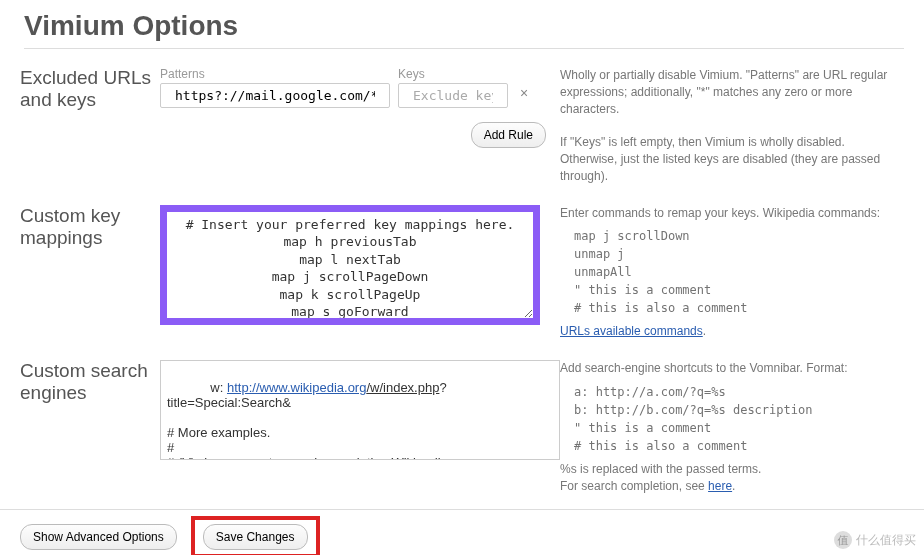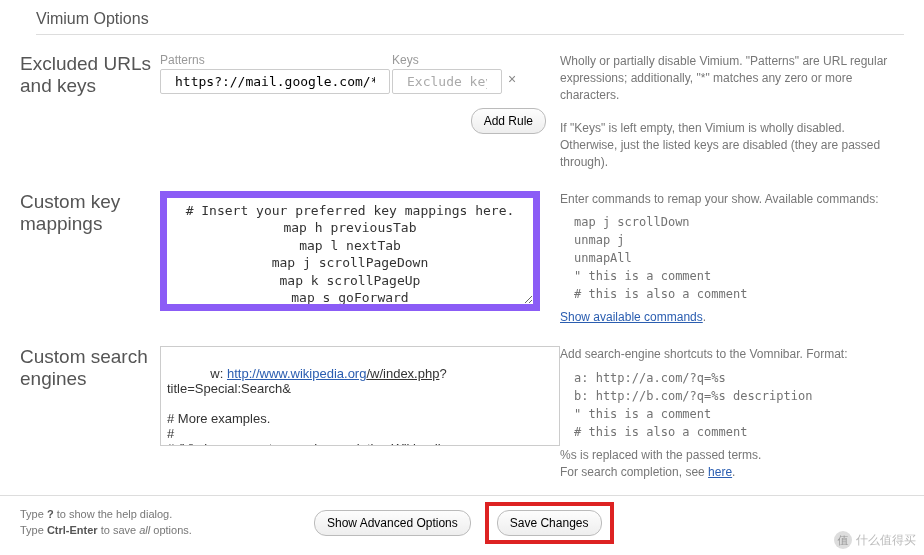--- a/index.html
+++ b/index.html
@@ -11,24 +11,24 @@
     background: #fff;
     width: 924px;
     height: 555px;
     overflow: hidden;
     position: relative;
   }
   .page {
     padding: 10px 20px 0 20px;
   }
   h1 {
-    font-size: 16px;
-    font-weight: normal;
+    font-size: 28px;
+    font-weight: bold;
     color: #555;
-    margin: 0 0 8px 16px;
+    margin: 0 0 8px 4px;
     padding-bottom: 6px;
     border-bottom: 1px solid #ddd;
   }
   table.layout {
     width: 100%;
     border-collapse: collapse;
   }
   table.layout > tbody > tr > td {
     vertical-align: top;
     padding: 10px 0;
@@ -49,21 +49,21 @@
     line-height: 1.4;
   }
   .field-label {
     color: #999;
     font-size: 12px;
     margin-bottom: 2px;
   }
   .excl-row {
     display: flex;
     align-items: flex-end;
-    gap: 2px;
+    gap: 8px;
   }
   .excl-col { display:flex; flex-direction:column; }
   input[type=text] {
     font-family: Consolas, Menlo, monospace;
     font-size: 13px;
     padding: 4px 14px;
     border: 1px solid #ccc;
     border-radius: 2px;
   }
   .pat-input { width: 230px; }
@@ -196,27 +196,27 @@
         <td class="control-col">
           <textarea class="mappings-ta" style=""># Insert your preferred key mappings here.
 map h previousTab
 map l nextTab
 map j scrollPageDown
 map k scrollPageUp
 map s goForward
 map a goBack</textarea>
         </td>
         <td class="help-col">
-          <div>Enter commands to remap your show. Available commands:</div>
+          <div>Enter commands to remap your keys. Wikipedia commands:</div>
           <div class="help-code">map j scrollDown
 unmap j
 unmapAll
 " this is a comment
 # this is also a comment</div>
-          <a>Show available commands</a><span>.</span>
+          <a>URLs available commands</a><span>.</span>
         </td>
       </tr>
 
       <tr>
         <td class="label-col">
           <span>Custom search</span><br>
           <span>engines</span>
         </td>
         <td class="control-col">
           <div class="engines-ta" style="overflow:auto;border:1px solid #ccc;padding:4px 6px;">
@@ -238,24 +238,20 @@
           <div>
             <span>For search completion, see </span><a>here</a><span>.</span>
           </div>
         </td>
       </tr>
     </tbody>
   </table>
 </div>
 
 <div class="footer">
-  <div class="footer-text">
-    <span>Type </span><b>?</b><span> to show the help dialog.</span><br>
-    <span>Type </span><b>Ctrl-Enter</b><span> to save </span><i>all</i><span> options.</span>
-  </div>
   <button class="btn">Show Advanced Options</button>
   <span class="save-wrap">
     <button class="btn">Save Changes</button>
   </span>
 </div>
 
 <div class="watermark">
   <span class="circ">值</span>
   <span>什么值得买</span>
 </div>

